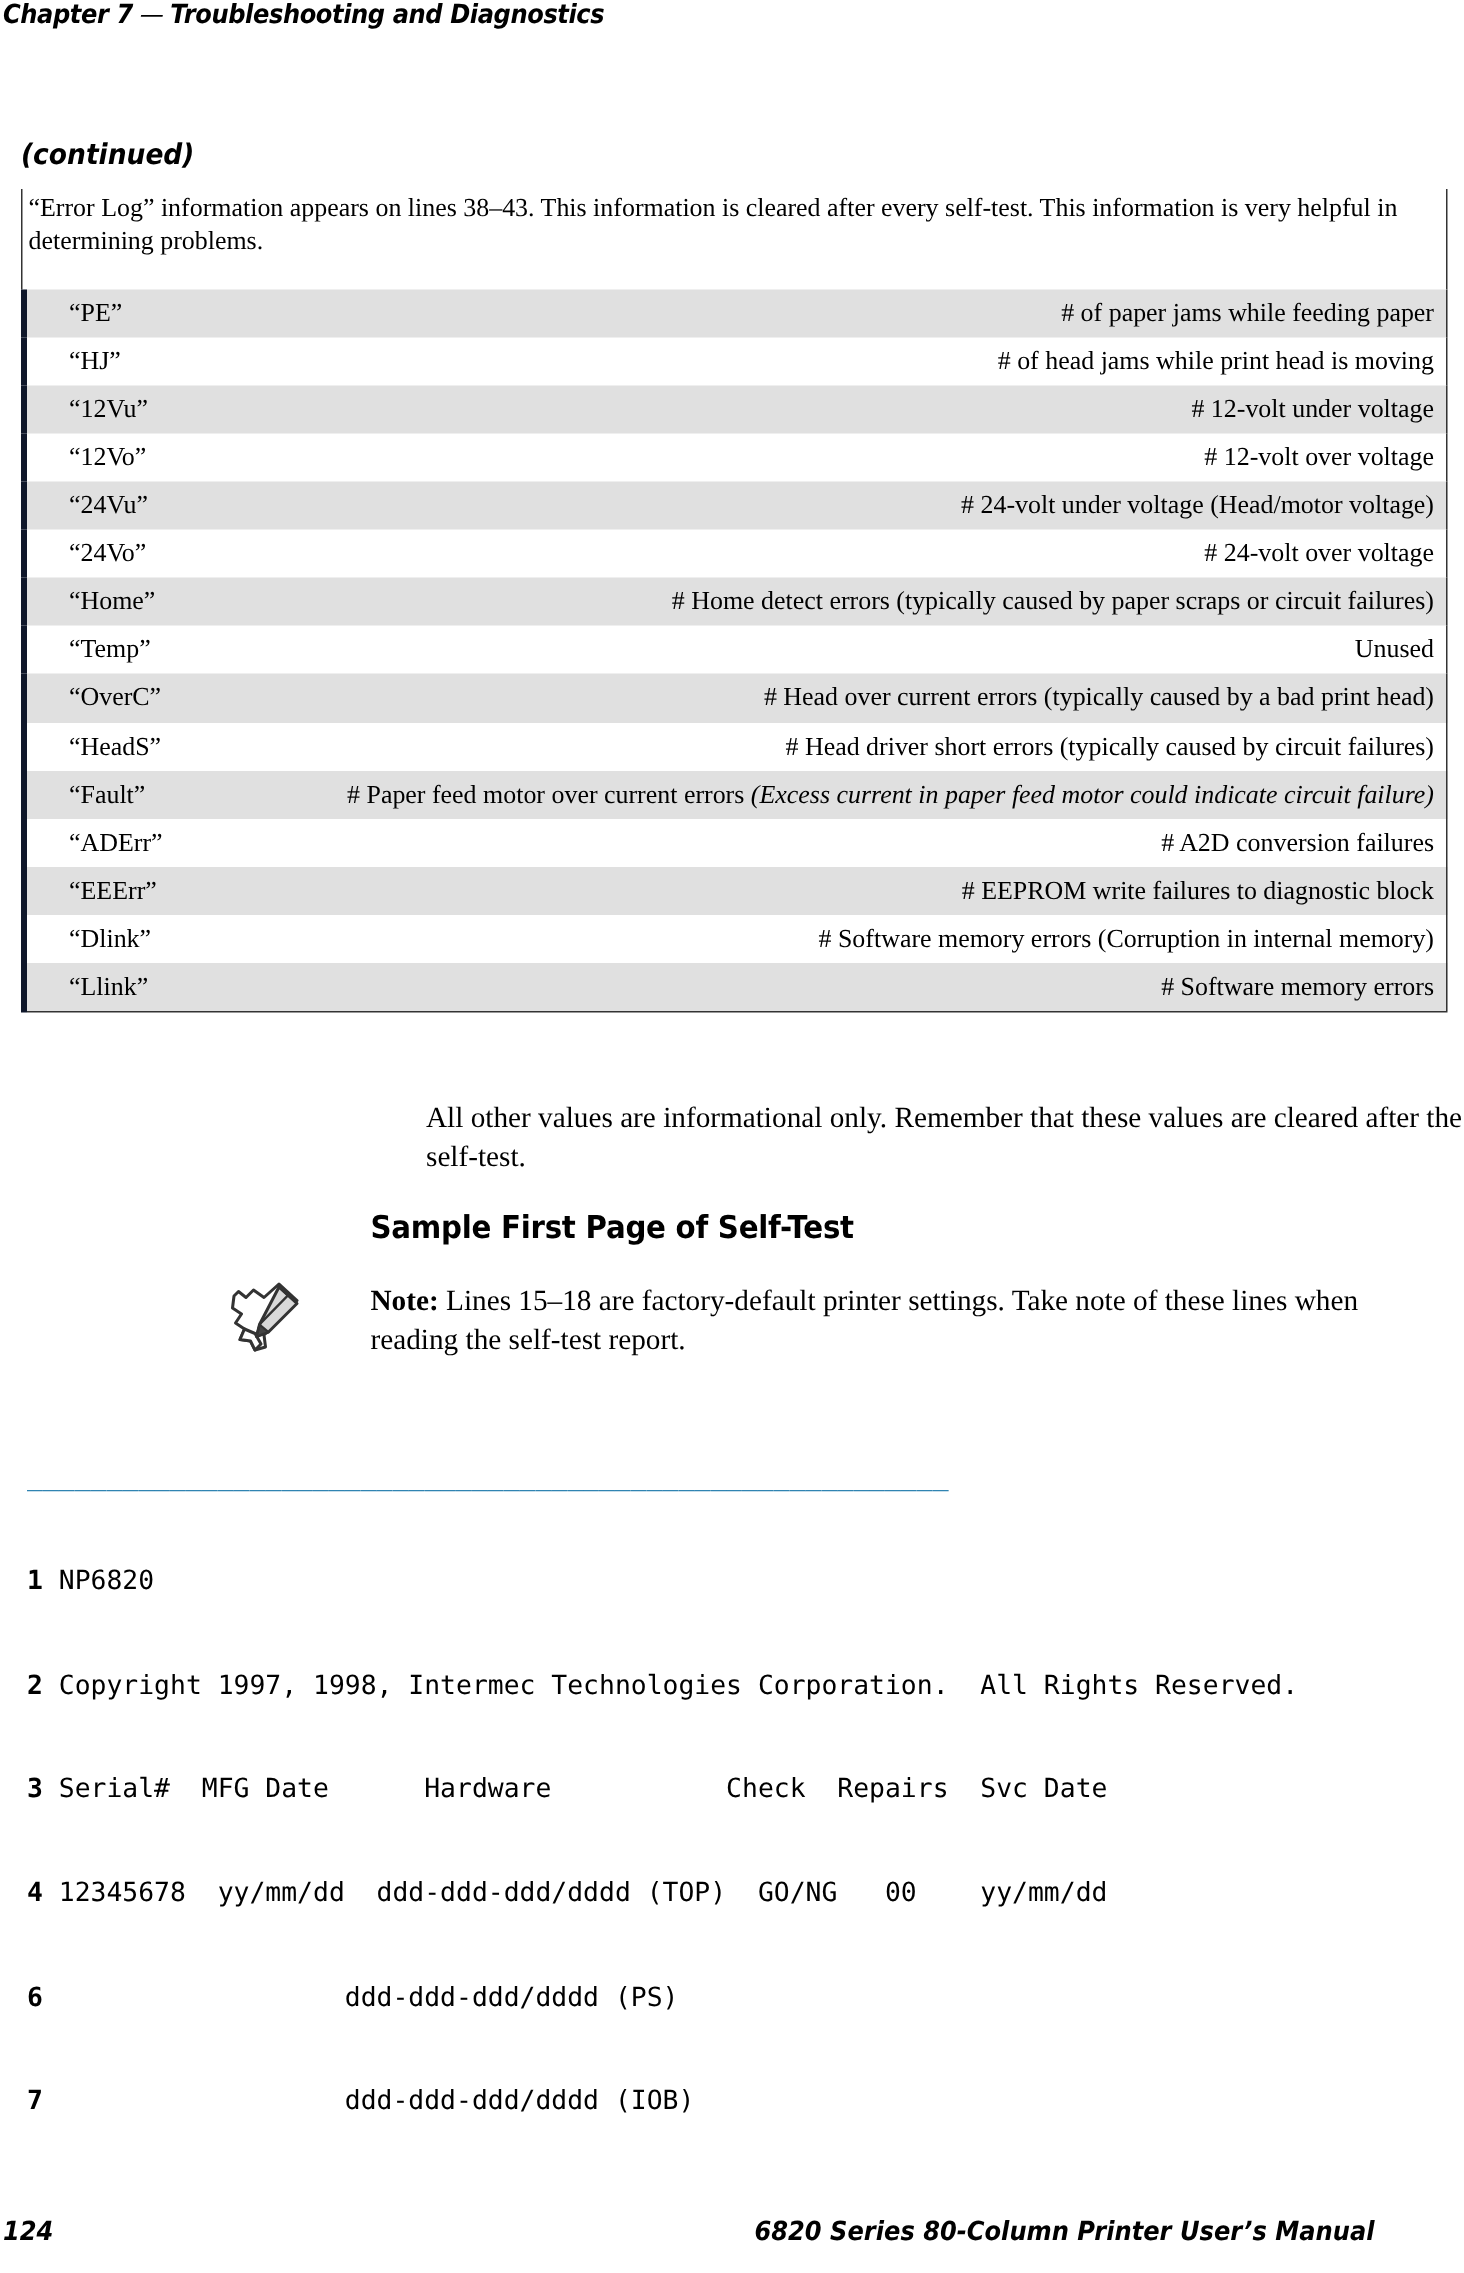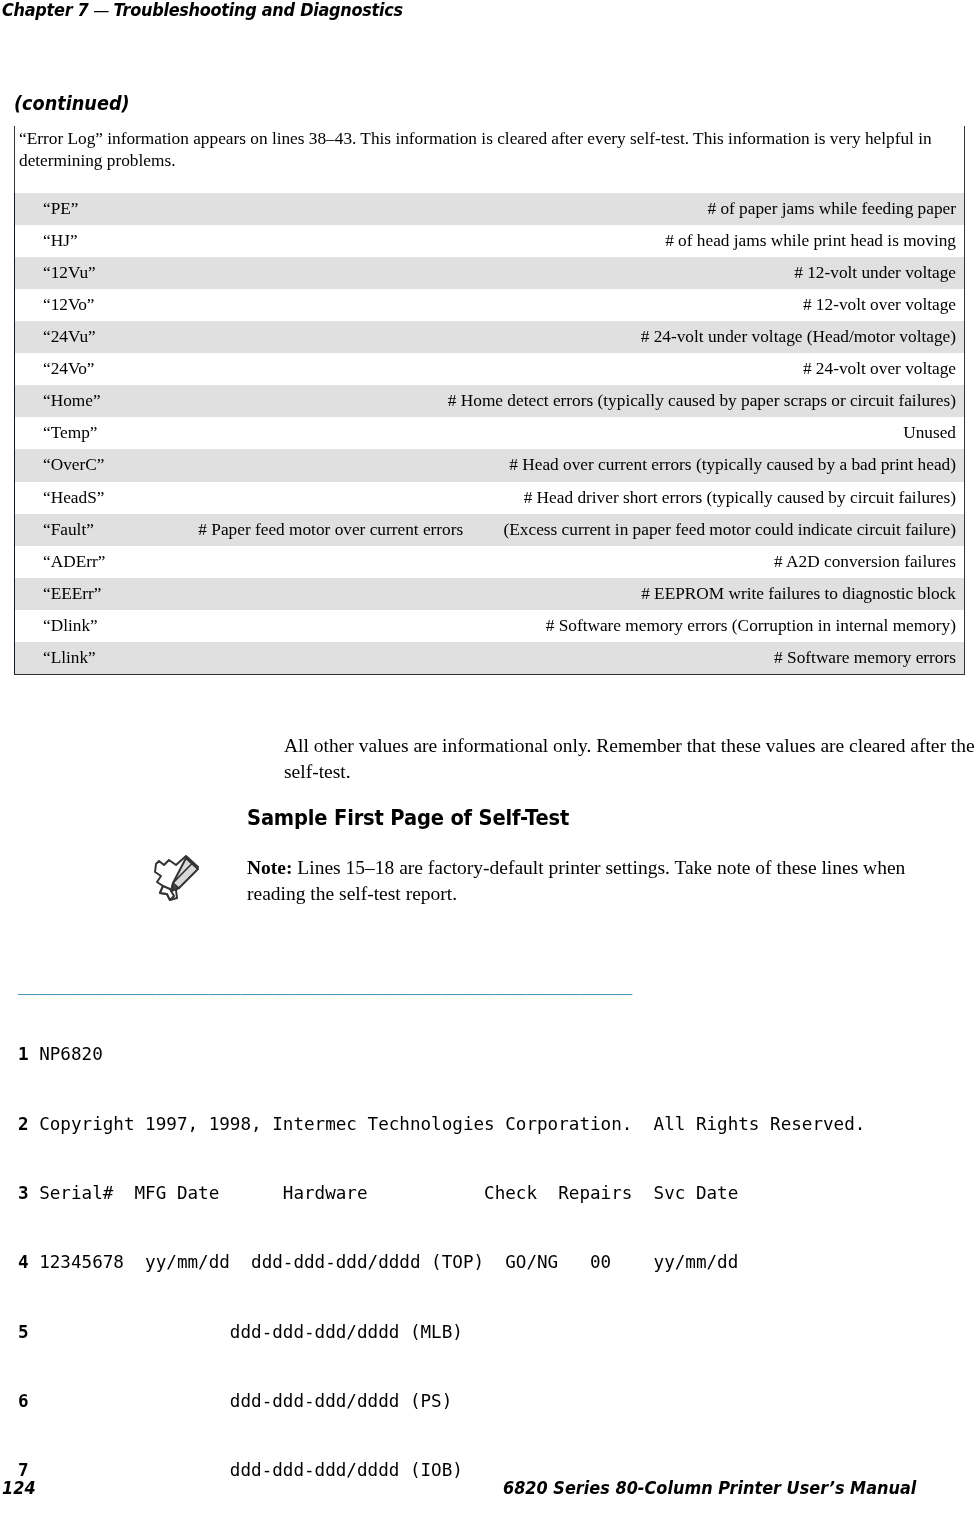--- a/index.html
+++ b/index.html
@@ -74,40 +74,40 @@
     width: 951px;
     table-layout: fixed;
   }
   table.errtbl td {
     font-size: 17.3px;
     line-height: 1.16;
     padding: 6px 0 6px 0;
     vertical-align: baseline;
   }
   table.errtbl tr {
-    border-left: 1px solid #0f172a;
+    border-left: 4px solid #0f172a;
     border-right: 1px solid #333;
   }
   table.errtbl tr.shade td {
     background: #e0e0e0;
   }
   table.errtbl tr:last-child td {
     border-bottom: 1px solid #333;
   }
   td.code-col {
     width: 96px;
     padding-left: 28px !important;
     white-space: nowrap;
   }
   td.desc-col {
     padding-right: 8px !important;
     text-align: right;
   }
   .ital {
-    margin-left: 36px;
+    font-style: italic;
   }
 
   
   .body-para {
     position: absolute;
     left: 247px;
     top: 733px;
     width: 718px;
     font-size: 19.5px;
     line-height: 1.33;
@@ -306,21 +306,20 @@
 <div class="note-text">
   <b>Note:</b><span> Lines 15–18 are factory-default printer settings. Take note of these lines when reading the self-test report.</span>
 </div>
 
 <div class="listing">
   <span class="rule">__________________________________________________________</span>
   <span class="row"><span class="num">1</span> <span>NP6820</span></span>
   <span class="row"><span class="num">2</span> <span>Copyright 1997, 1998, Intermec Technologies Corporation.  All Rights Reserved.</span></span>
   <span class="row"><span class="num">3</span> <span>Serial#  MFG Date      Hardware           Check  Repairs  Svc Date</span></span>
   <span class="row"><span class="num">4</span> <span>12345678  yy/mm/dd  ddd-ddd-ddd/dddd (TOP)  GO/NG   00    yy/mm/dd</span></span>
-  <span class="row"><span class="num">5</span> <span>                  ddd-ddd-ddd/dddd (MLB)</span></span>
   <span class="row"><span class="num">6</span> <span>                  ddd-ddd-ddd/dddd (PS)</span></span>
   <span class="row"><span class="num">7</span> <span>                  ddd-ddd-ddd/dddd (IOB)</span></span>
   
   
   
   
   
   
   
   

